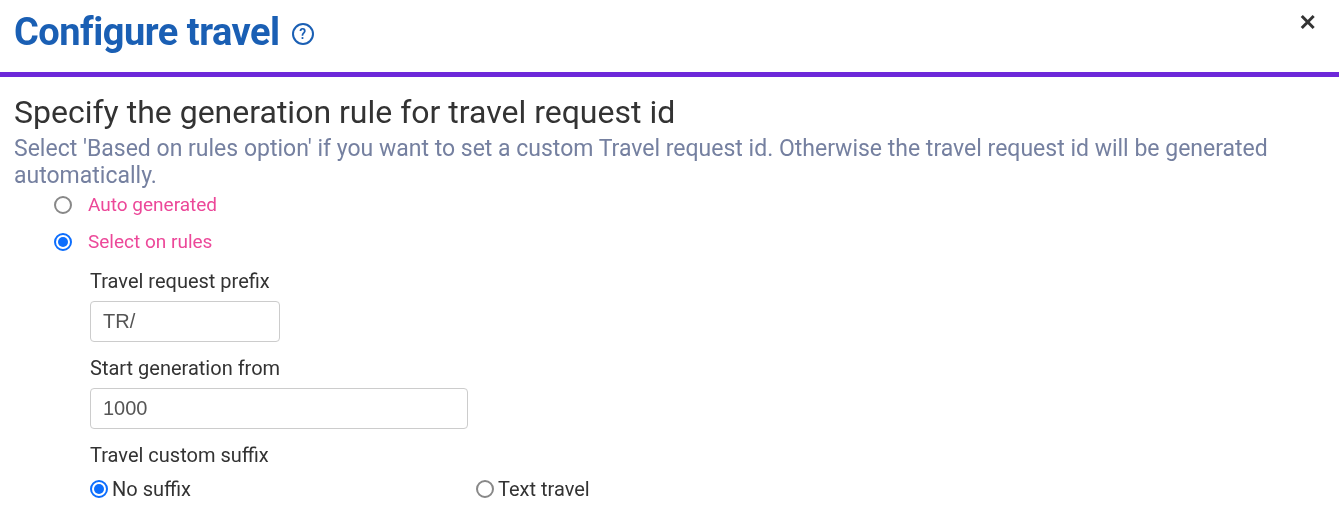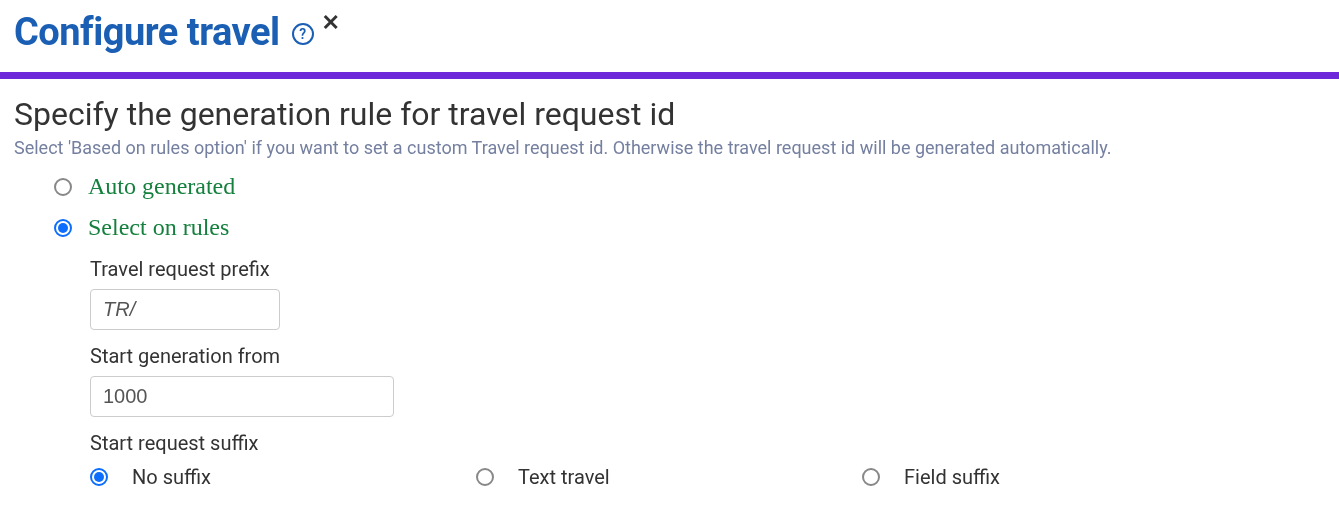--- a/index.html
+++ b/index.html
@@ -10,22 +10,23 @@
     body {
       font-family: -apple-system, BlinkMacSystemFont, "Segoe UI", Roboto, "Helvetica Neue", Arial, sans-serif;
       background: #ffffff;
       width: 1339px;
       height: 528px;
       overflow: hidden;
     }
     .header {
       display: flex;
       align-items: center;
+      justify-content: space-between;
       padding: 10px 14px 18px 14px;
-      border-bottom: 7px solid #6d28d9;
+      border-bottom: 5px solid #6d28d9;
     }
     .header-left {
       display: flex;
       align-items: center;
       gap: 12px;
     }
     .title {
       font-size: 38px;
       font-weight: 700;
       color: #1a5fb4;
@@ -56,24 +57,24 @@
     .content {
       padding: 16px 14px;
     }
     .section-heading {
       font-size: 32px;
       font-weight: 400;
       color: #333;
       margin-bottom: 4px;
     }
     .section-subheading {
-      font-size: 18px;
+      font-size: 23px;
       font-weight: 400;
       color: #7580a0;
-      margin-bottom: 15px;
+      margin-bottom: 4px;
     }
     .radio-group {
       padding-left: 40px;
     }
     .radio-option {
       display: flex;
       align-items: center;
       gap: 16px;
       margin-bottom: 14px;
     }
@@ -94,24 +95,23 @@
       content: '';
       position: absolute;
       top: 2px;
       left: 2px;
       width: 10px;
       height: 10px;
       background: #0d6efd;
       border-radius: 50%;
     }
     .radio-label {
-      font-size: 24px;
-      color: #15803d;
-      cursor: pointer;
-      font-family: Liberation Serif, serif;
+      font-size: 19px;
+      color: #ec4899;
+      cursor: pointer;
     }
     .sub-form {
       padding-left: 76px;
       margin-top: 16px;
     }
     .field-group {
       margin-bottom: 14px;
     }
     .field-label {
       font-size: 20px;
@@ -122,34 +122,33 @@
     .text-input {
       font-size: 20px;
       padding: 8px 12px;
       border: 1px solid #ccc;
       border-radius: 4px;
       color: #555;
       background: #fff;
     }
     .text-input.prefix-input {
       width: 190px;
-      font-style: italic;
     }
     .text-input.number-input {
-      width: 304px;
+      width: 378px;
     }
     .suffix-options {
       display: flex;
       gap: 0;
       margin-top: 10px;
     }
     .suffix-option {
       display: flex;
       align-items: center;
-      gap: 24px;
+      gap: 4px;
       width: 386px;
     }
     .suffix-label {
       font-size: 20px;
       color: #333;
       cursor: pointer;
     }
   </style>
 </head>
 <body>
@@ -182,30 +181,26 @@
       <label class="field-label">Travel request prefix</label>
       <input type="text" class="text-input prefix-input" value="TR/" style="">
     </div>
 
     <div class="field-group">
       <label class="field-label">Start generation from</label>
       <input type="text" class="text-input number-input" value="1000" style="">
     </div>
 
     <div class="field-group">
-      <label class="field-label">Start request suffix</label>
+      <label class="field-label">Travel custom suffix</label>
       <div class="suffix-options">
         <div class="suffix-option">
           <input type="radio" name="suffix" class="radio-input" checked="" style="">
           <label class="suffix-label">No suffix</label>
         </div>
         <div class="suffix-option">
           <input type="radio" name="suffix" class="radio-input" style="">
           <label class="suffix-label">Text travel</label>
         </div>
-        <div class="suffix-option">
-          <input type="radio" name="suffix" class="radio-input" style="">
-          <label class="suffix-label">Field suffix</label>
-        </div>
       </div>
     </div>
   </div>
 </div>
 
 </body></html>

